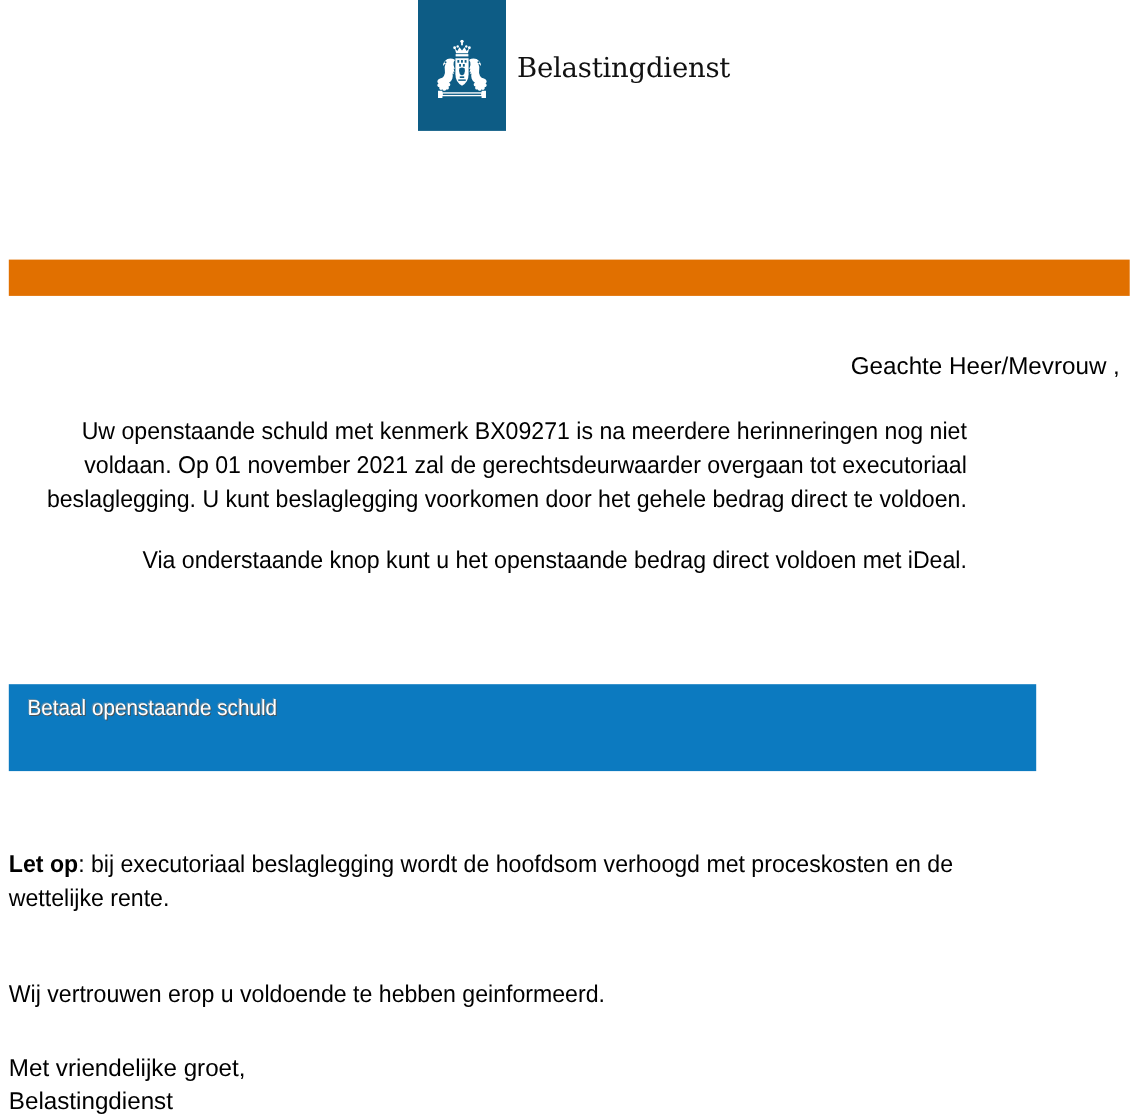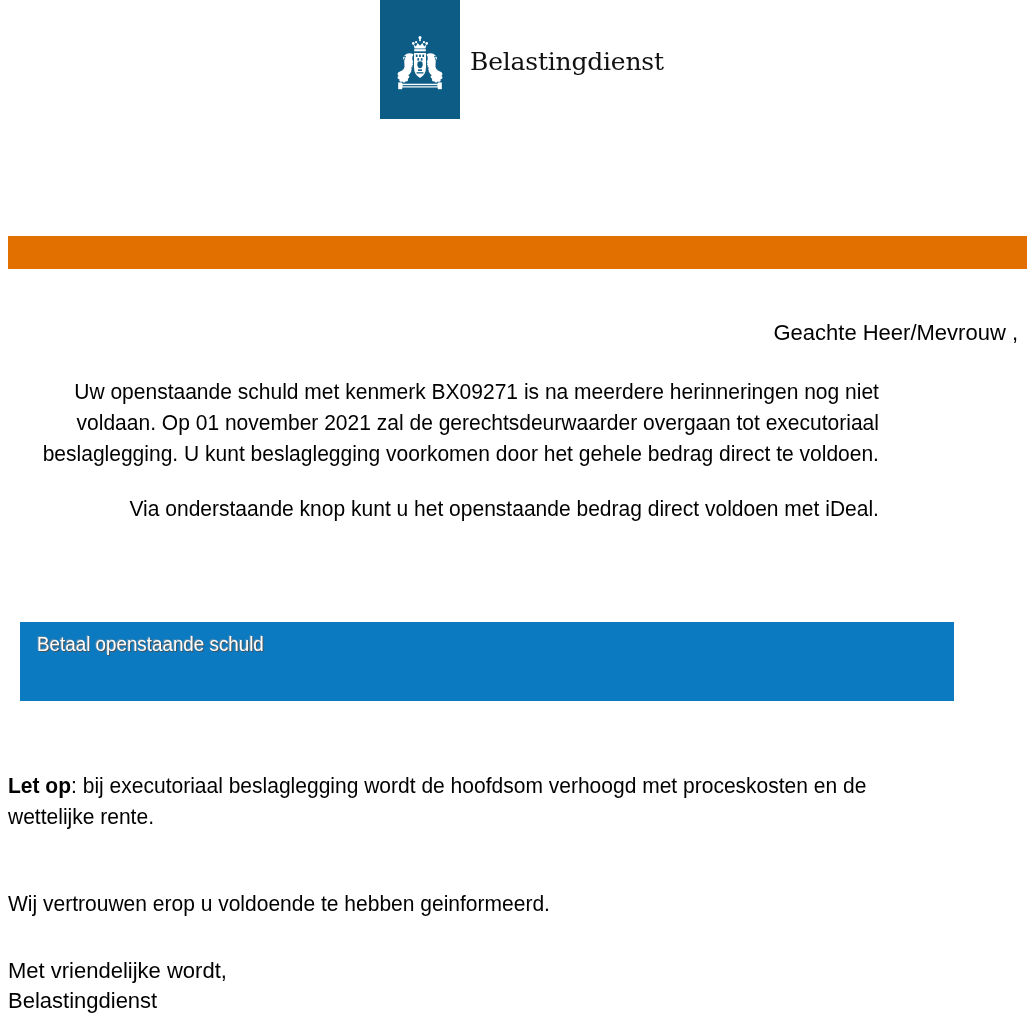--- a/index.html
+++ b/index.html
@@ -86,21 +86,21 @@
     margin: 0 0 24px 0;
     width: 912px;
     transform: scaleX(0.955);
     transform-origin: left top;
   }
   .para.tight { margin-bottom: 0; }
 
   
   .pay-button {
     position: absolute;
-    left: 20px;
+    left: 8px;
     top: 622px;
     width: 898px;
     height: 43px;
     background: #0379c4;
     background: #0c7ac0;
     border: 0;
     padding: 18px;
     cursor: pointer;
     display: block;
   }
@@ -224,15 +224,15 @@
 
 <div class="pay-button">
   <span class="pay-button-label">Betaal openstaande schuld</span>
 </div>
 
 <p class="notice"><b>Let op</b><span>: bij executoriaal beslaglegging wordt de hoofdsom verhoogd met proceskosten en de wettelijke rente.</span></p>
 
 <p class="confirm">Wij vertrouwen erop u voldoende te hebben geinformeerd.</p>
 
 <div class="signoff">
-  <div>Met vriendelijke wordt,</div>
+  <div>Met vriendelijke groet,</div>
   <div>Belastingdienst</div>
 </div>
 
 </body></html>

